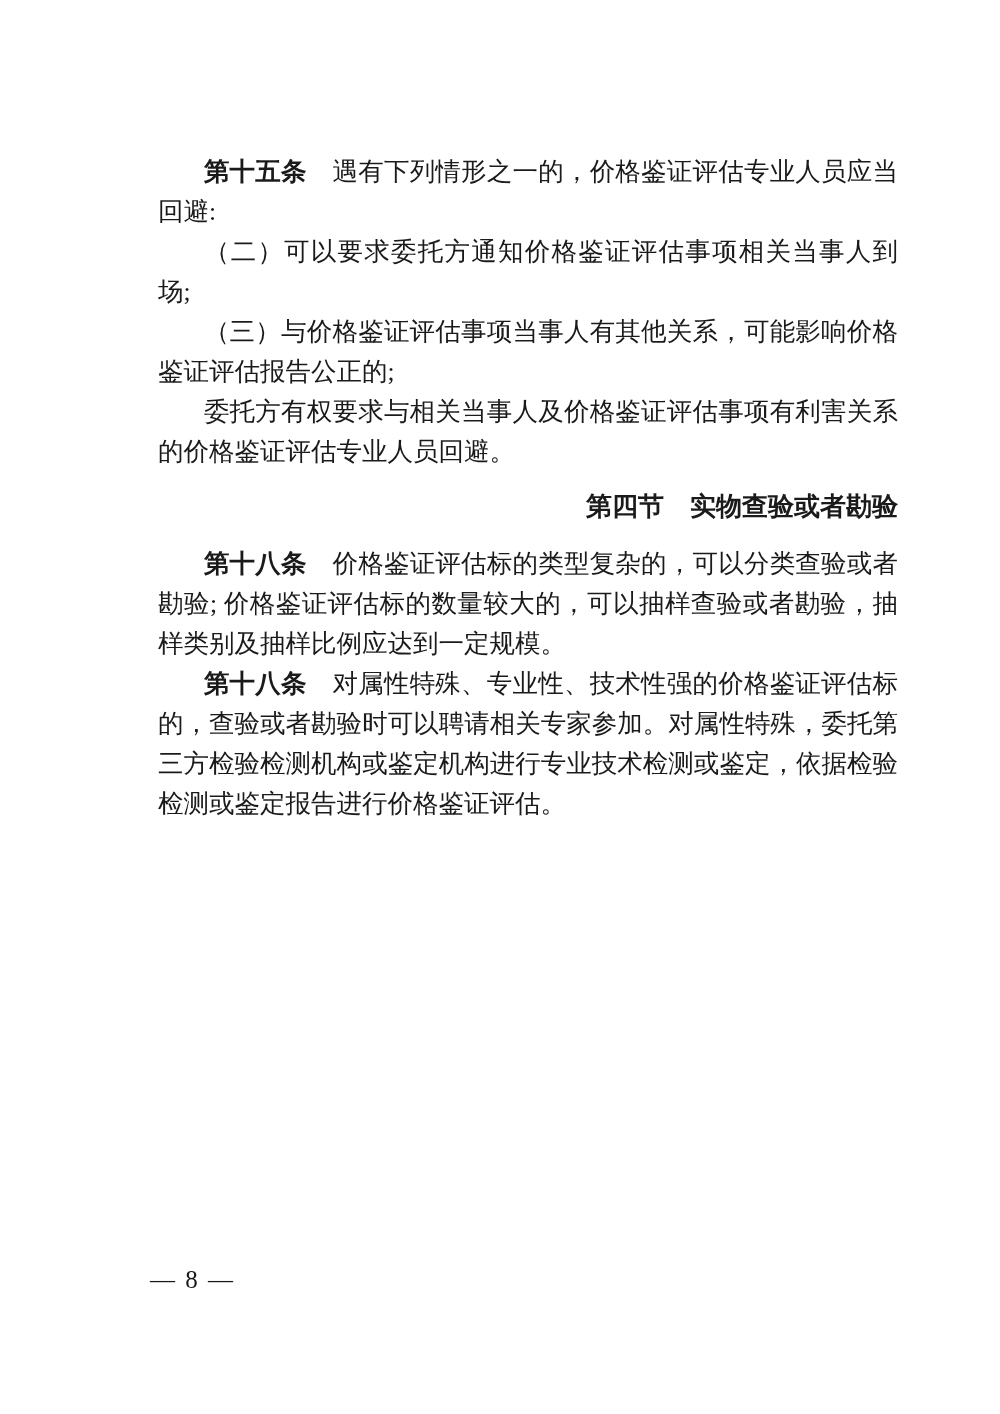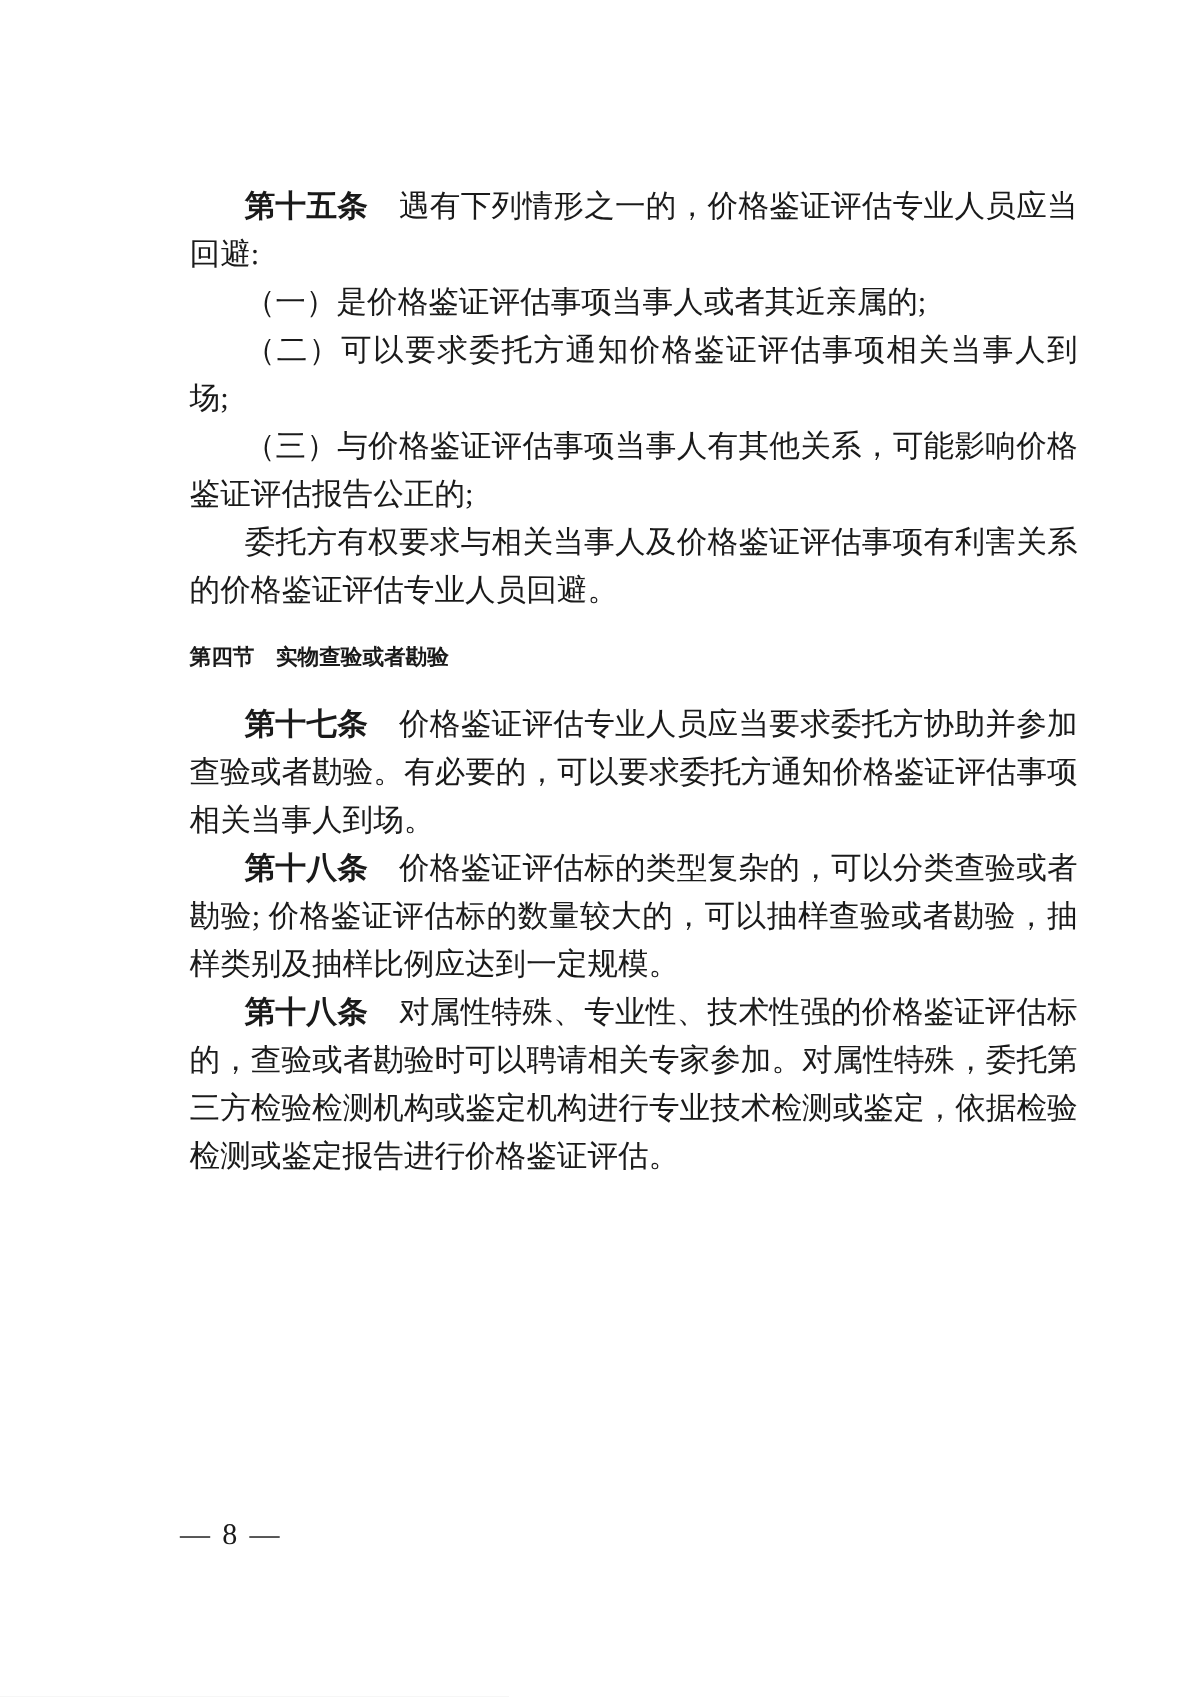--- a/index.html
+++ b/index.html
@@ -28,49 +28,47 @@
     margin-left: 21px;
   }
   .para {
     margin: 0;
     text-indent: 1.8em;
   }
   .para .run.bold {
     font-weight: 700;
   }
   .para.section-heading {
-    text-align: left;
+    text-align: right;
     text-indent: 0;
     font-weight: 700;
-    font-size: 18px;
+    font-size: 26px;
     margin: 15px 0 17px 0;
   }
   .footer {
     position: absolute;
     left: 150px;
     top: 1262px;
     font-size: 25px;
     line-height: 36px;
     letter-spacing: 2px;
     color: #1a1a1a;
   }
 </style>
 </head>
 <body>
 
 <div class="page">
 
   <div class="doc-body">
       <p class="para article"><span class="run bold">第十五条</span><span class="run">　遇有下列情形之一的，价格鉴证评估专业人员应当回避:</span></p>
-      <p class="para item"><span class="run">（一）是价格鉴证评估事项当事人或者其近亲属的;</span></p>
       <p class="para item"><span class="run">（二）可以要求委托方通知价格鉴证评估事项相关当事人到场;</span></p>
       <p class="para item"><span class="run">（三）与价格鉴证评估事项当事人有其他关系，可能影响价格鉴证评估报告公正的;</span></p>
       <p class="para plain"><span class="run">委托方有权要求与相关当事人及价格鉴证评估事项有利害关系的价格鉴证评估专业人员回避。</span></p>
       <p class="para section-heading"><span class="run bold">第四节　实物查验或者勘验</span></p>
-      <p class="para article"><span class="run bold">第十七条</span><span class="run">　价格鉴证评估专业人员应当要求委托方协助并参加查验或者勘验。有必要的，可以要求委托方通知价格鉴证评估事项相关当事人到场。</span></p>
       <p class="para article"><span class="run bold">第十八条</span><span class="run">　价格鉴证评估标的类型复杂的，可以分类查验或者勘验; 价格鉴证评估标的数量较大的，可以抽样查验或者勘验，抽样类别及抽样比例应达到一定规模。</span></p>
       <p class="para article"><span class="run bold">第十八条</span><span class="run">　对属性特殊、专业性、技术性强的价格鉴证评估标的，查验或者勘验时可以聘请相关专家参加。对属性特殊，委托第三方检验检测机构或鉴定机构进行专业技术检测或鉴定，依据检验检测或鉴定报告进行价格鉴证评估。</span></p>
     </div>
 
   <div class="footer">
     <span>— 8 —</span>
   </div>
 
 </div>
 

